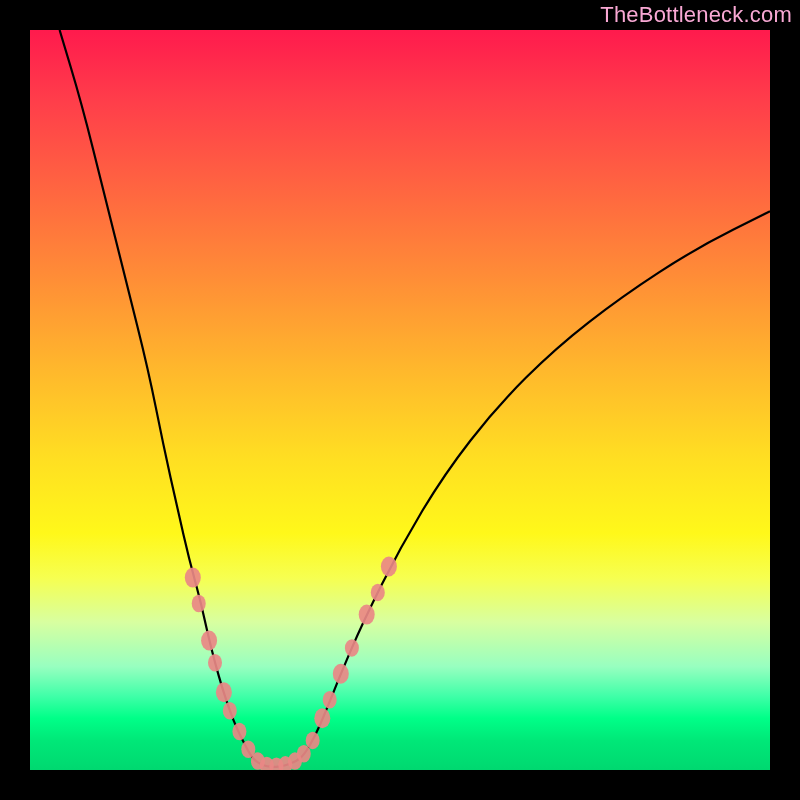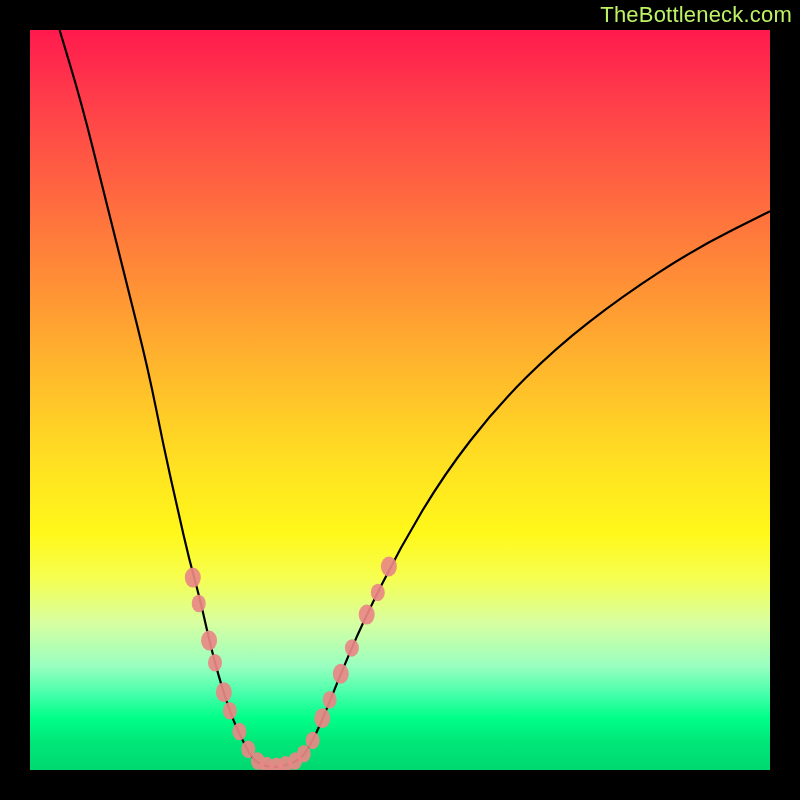--- a/index.html
+++ b/index.html
@@ -45,21 +45,21 @@
       #40ffa8 90%,
       #00ff88 93%,
       #00e878 96%,
       #00d870 100%
     );
   }
   .watermark {
     position: absolute;
     top: 2px;
     right: 8px;
-    color: #bef264;
+    color: #f9a8d4;
     font-size: 22px;
     font-weight: 500;
     letter-spacing: 0.2px;
     user-select: none;
   }
   svg {
     position: absolute;
     inset: 0;
   }
 </style>

